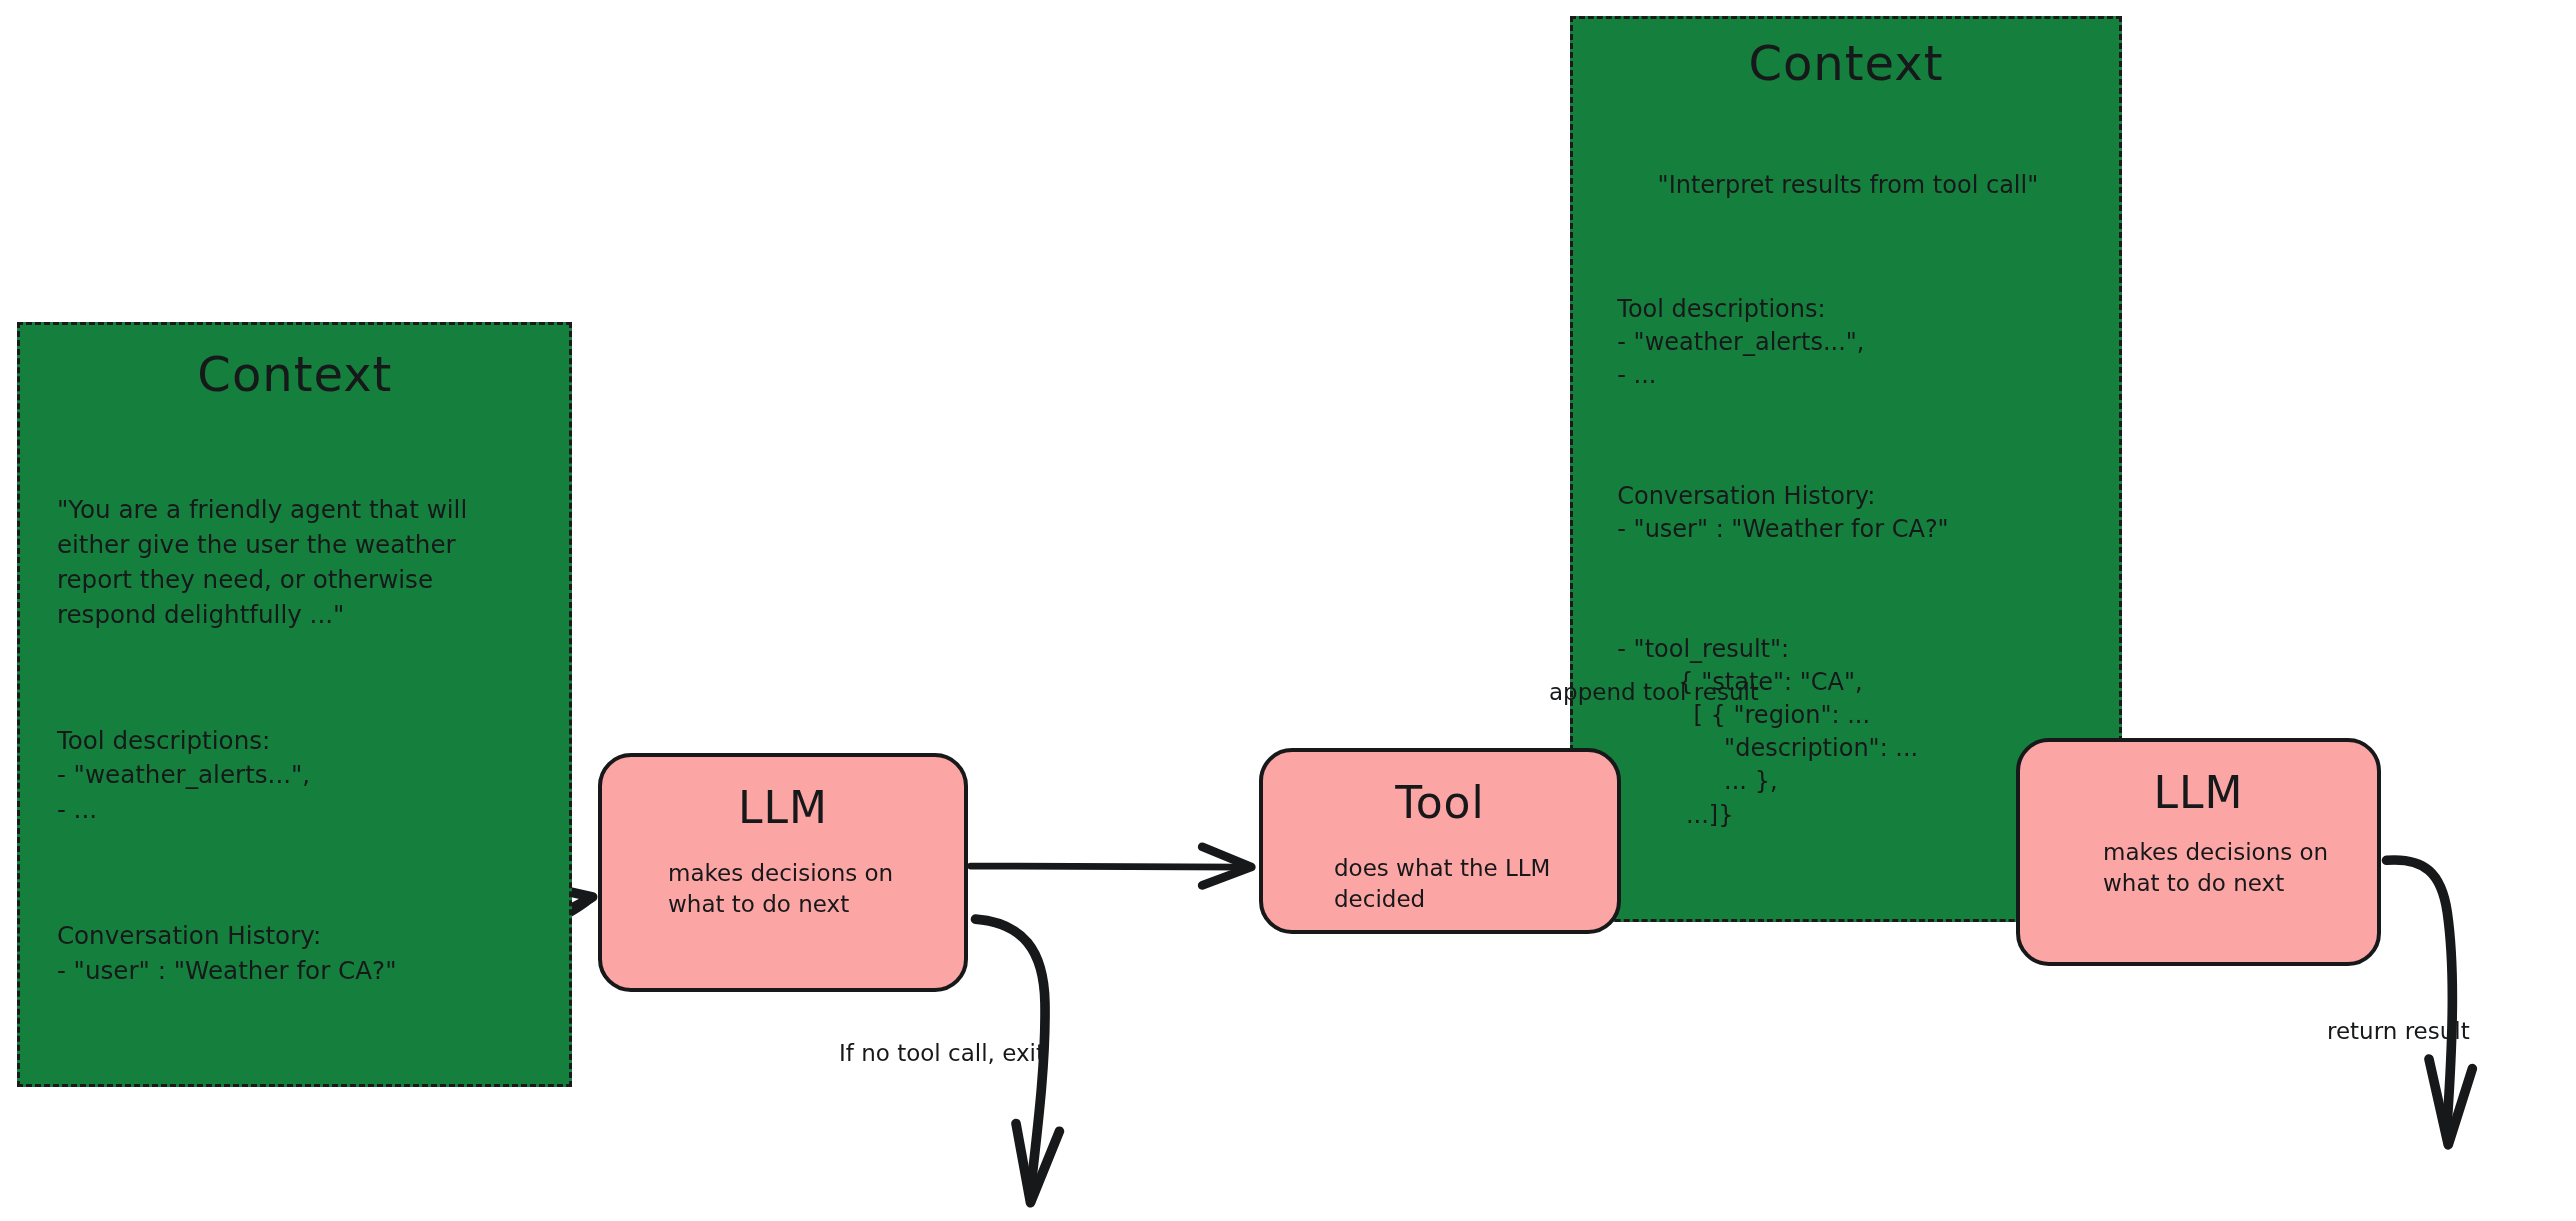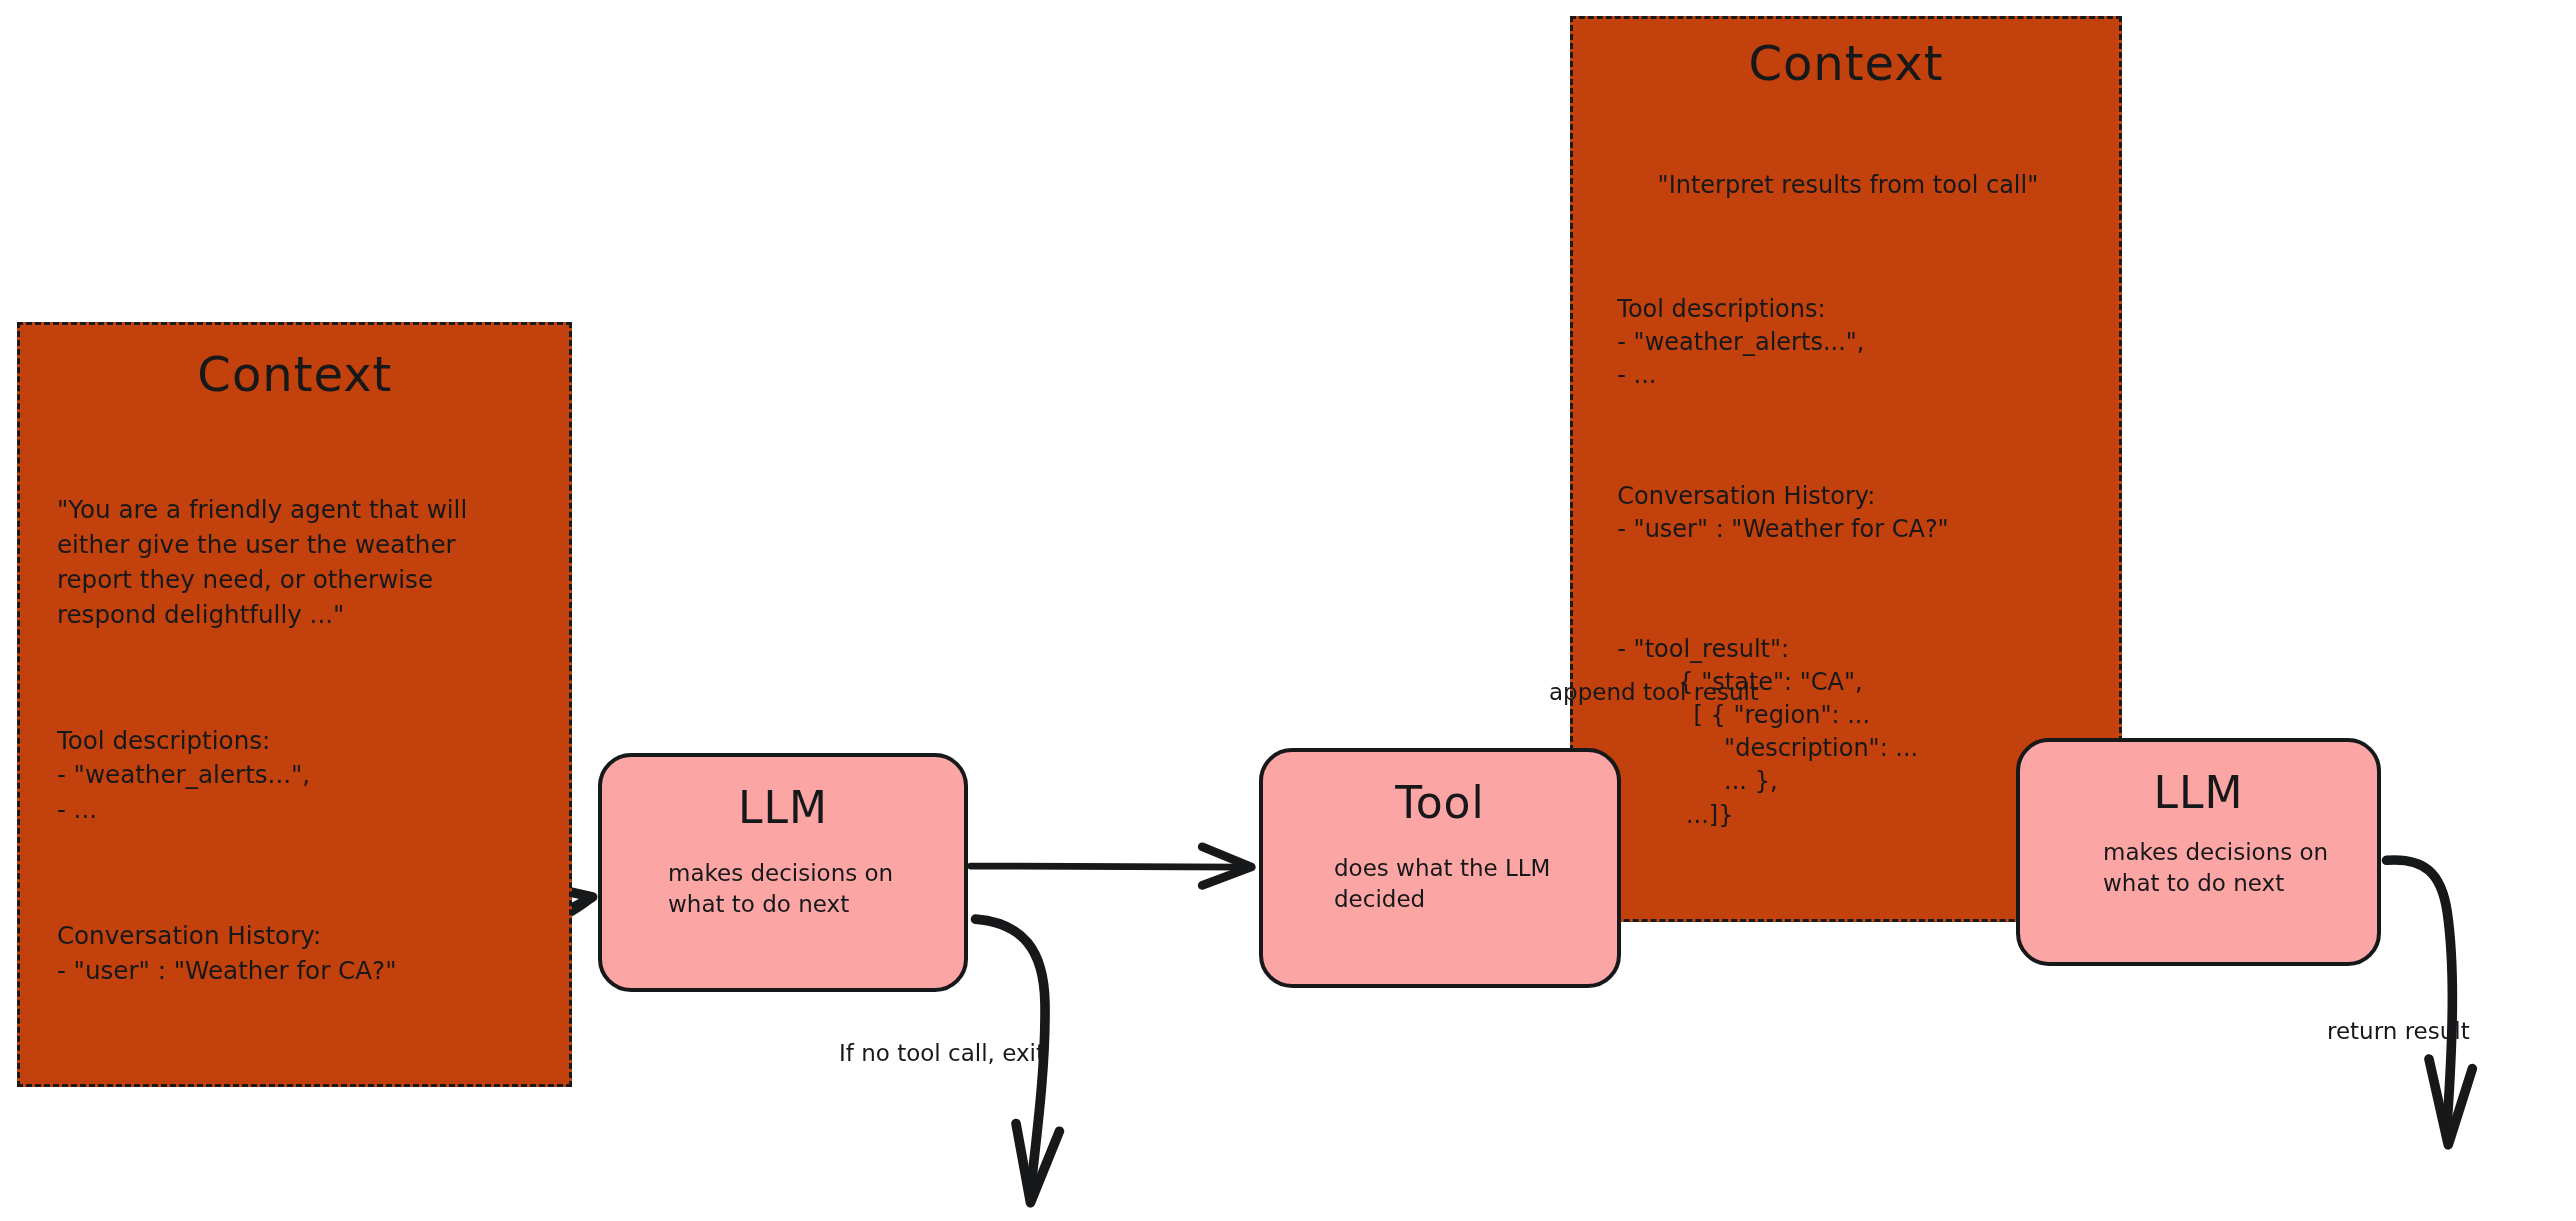--- a/index.html
+++ b/index.html
@@ -24,21 +24,21 @@
     width: 2576px;
     height: 1221px;
     pointer-events: none;
   }
 
   
   .context-box {
     position: absolute;
     box-sizing: border-box;
     border: 3.9px dashed #1a1a1a;
-    background: #c2410c;
+    background: #15803d;
   }
   .context-title {
     text-align: center;
     font-size: 48px;
     color: #17181a;
     letter-spacing: 1px;
     font-weight: 400;
   }
   .context-body {
     font-size: 24.6px;
@@ -102,21 +102,21 @@
     line-height: 1.33;
     margin-top: 25px;
     text-align: left;
     align-self: flex-start;
     padding-left: 62px;
     white-space: pre-line;
   }
 
   #node-llm-1 { left: 598px; top: 753px; width: 370px; height: 239px; }
   #node-llm-1 .node-sub { padding-left: 66px; }
-  #node-tool  { left: 1259px; top: 748px; width: 362px; height: 240px; }
+  #node-tool  { left: 1259px; top: 748px; width: 362px; height: 186px; }
   #node-tool .node-sub { padding-left: 71px; }
   #node-llm-2 { left: 2016px; top: 738px; width: 365px; height: 228px; }
   #node-llm-2 .node-sub { padding-left: 83px; margin-top: 19.3px; }
 
   
   .edge-label {
     position: absolute;
     font-size: 23px;
     color: #17181a;
     white-space: nowrap;

